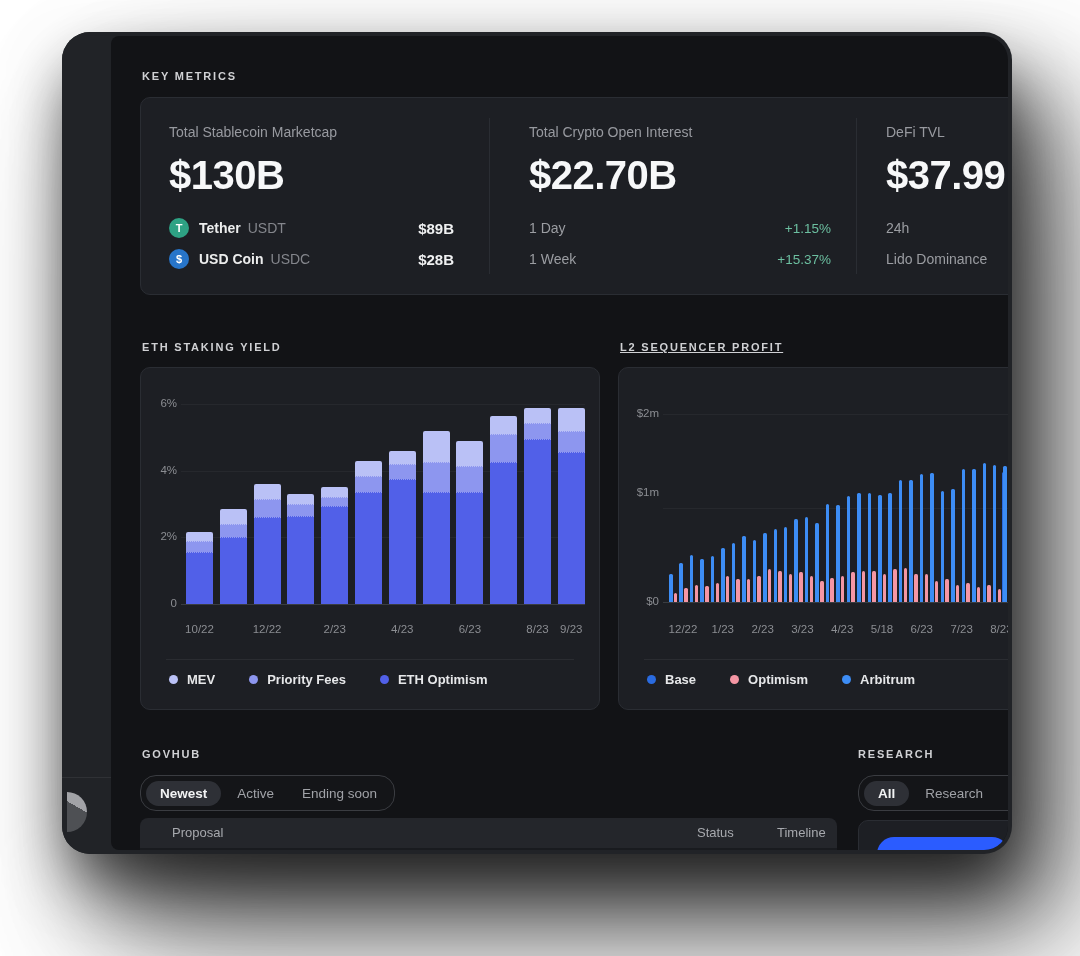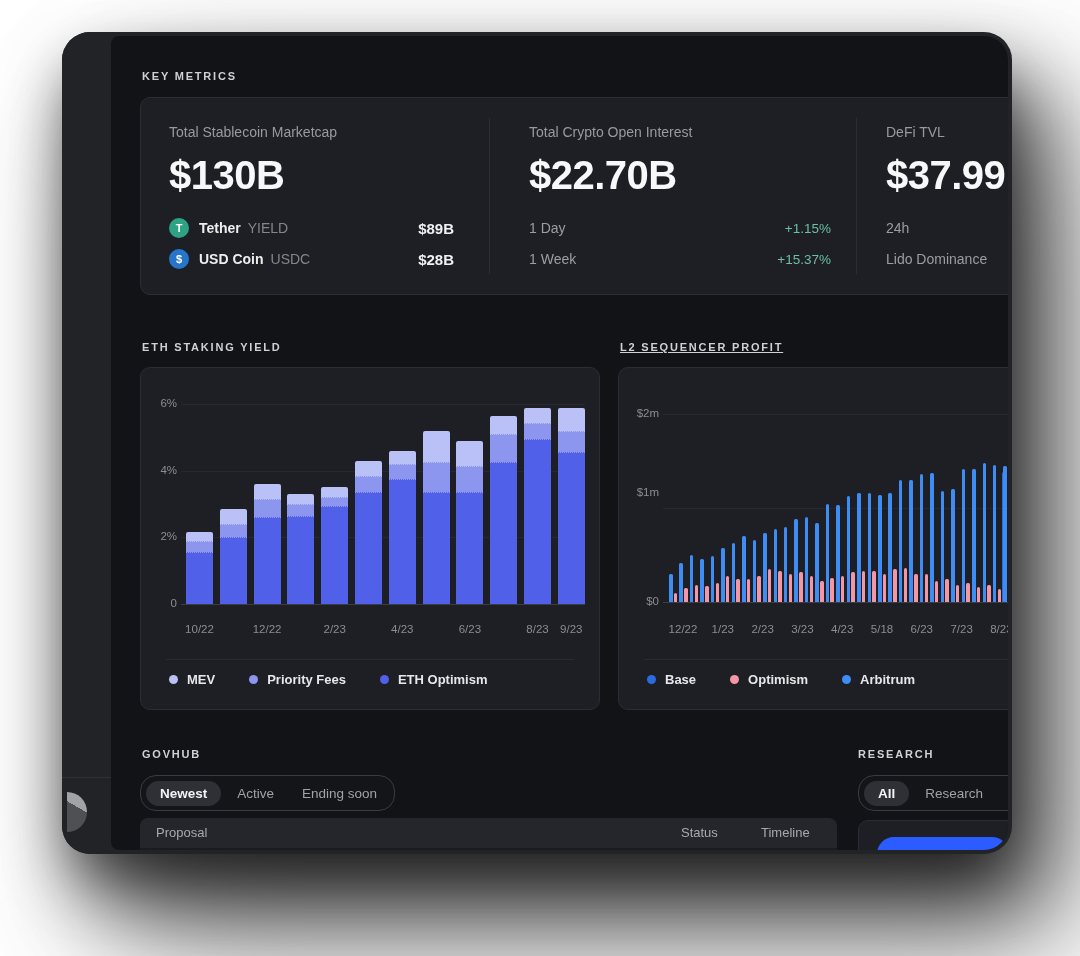--- a/index.html
+++ b/index.html
@@ -69,21 +69,21 @@
   .gov-title { left:31px; top:712px; }
   .res-title { left:747px; top:712px; }
   .tabgroup { position:absolute; top:739px; height:36px; display:inline-flex; align-items:center;
     gap:4px; padding:0 5px; border:1px solid #3a3c41; border-radius:16px; background:rgba(255,255,255,0.01); }
   .gov-tabs { left:29px; } .res-tabs { left:747px; width:270px; }
   .tab { padding:5px 12px; font-size:13.5px; color:#a0a2a7; border-radius:13px; white-space:nowrap; }
   .tab.selected { background:#2e3036; color:#f2f3f4; font-weight:700; padding:5px 14px; }
 
   .table-header { position:absolute; left:29px; top:782px; width:697px; height:30px;
     background:#24262b; border-radius:8px 8px 0 0; }
-  .th { position:absolute; top:7px; font-size:13px; color:#a7a9ae; }
+  .th { position:absolute; top:7px; font-size:13px; color:#a7a9ae;margin-left:16px; }
   .th-proposal { left:16px; } .th-status { left:541px; } .th-timeline { left:621px; }
   .table-row-stub { position:absolute; left:29px; top:812px; width:697px; height:22px; background:#191b1f; }
 
   .research-card { left:747px; top:784px; width:240px; height:70px; }
   .blue-btn { position:absolute; left:18px; top:16px; width:132px; height:34px;
     border-radius:17px; background:#2b5cff; border:none; cursor:pointer; }
 </style>
 </head>
 <body>
 
@@ -98,21 +98,21 @@
     <div class="sec-title km-title">KEY METRICS</div>
 
     <div class="card metrics-card">
       <div class="mcol mcol1">
         <div class="m-label">Total Stablecoin Marketcap</div>
         <div class="m-value">$130B</div>
         <div class="m-rows">
           <div class="m-row">
             <span class="coin-icon" id="tether-icon" style="background: rgb(46, 162, 132);">T</span>
             <span class="coin-name">Tether</span>
-            <span class="coin-ticker">YIELD</span>
+            <span class="coin-ticker">USDT</span>
             <span class="m-row-val">$89B</span>
           </div>
           <div class="m-row">
             <span class="coin-icon" id="usdc-icon" style="background: rgb(39, 117, 202);">$</span>
             <span class="coin-name">USD Coin</span>
             <span class="coin-ticker">USDC</span>
             <span class="m-row-val">$28B</span>
           </div>
         </div>
       </div>

